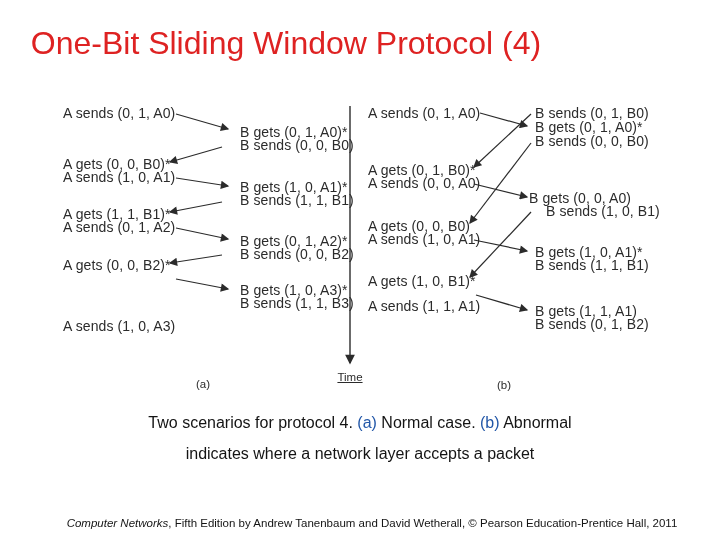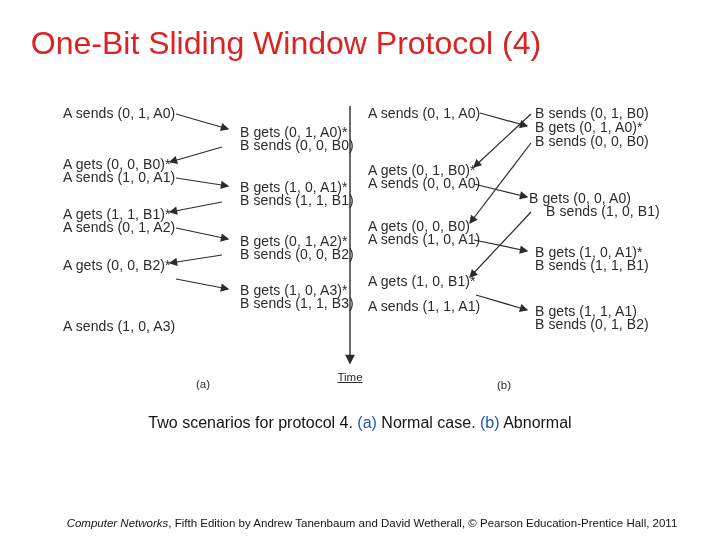--- a/index.html
+++ b/index.html
@@ -105,17 +105,18 @@
       <div class="dlabel" style="left: 535px; top: 305px;">B gets (1, 1, A1)</div>
       <div class="dlabel" style="left: 535px; top: 318px;">B sends (0, 1, B2)</div>
     </div>
 
   <div class="axis-caption" id="part-a">(a)</div>
   <div class="axis-caption" id="time-label">Time</div>
   <div class="axis-caption" id="part-b">(b)</div>
 
   <div class="caption">
     <div class="cap-line"><span>Two scenarios for protocol 4. </span><span class="ref">(a)</span><span> Normal case. </span><span class="ref">(b)</span><span> Abnormal</span></div>
+    <div class="cap-line">indicates where a network layer accepts a packet</div>
   </div>
 
   <div class="footer"><span class="book">Computer Networks</span><span>, Fifth Edition by Andrew Tanenbaum and David Wetherall, © Pearson Education-Prentice Hall, 2011</span></div>
 
 </div>
 
 </body></html>

